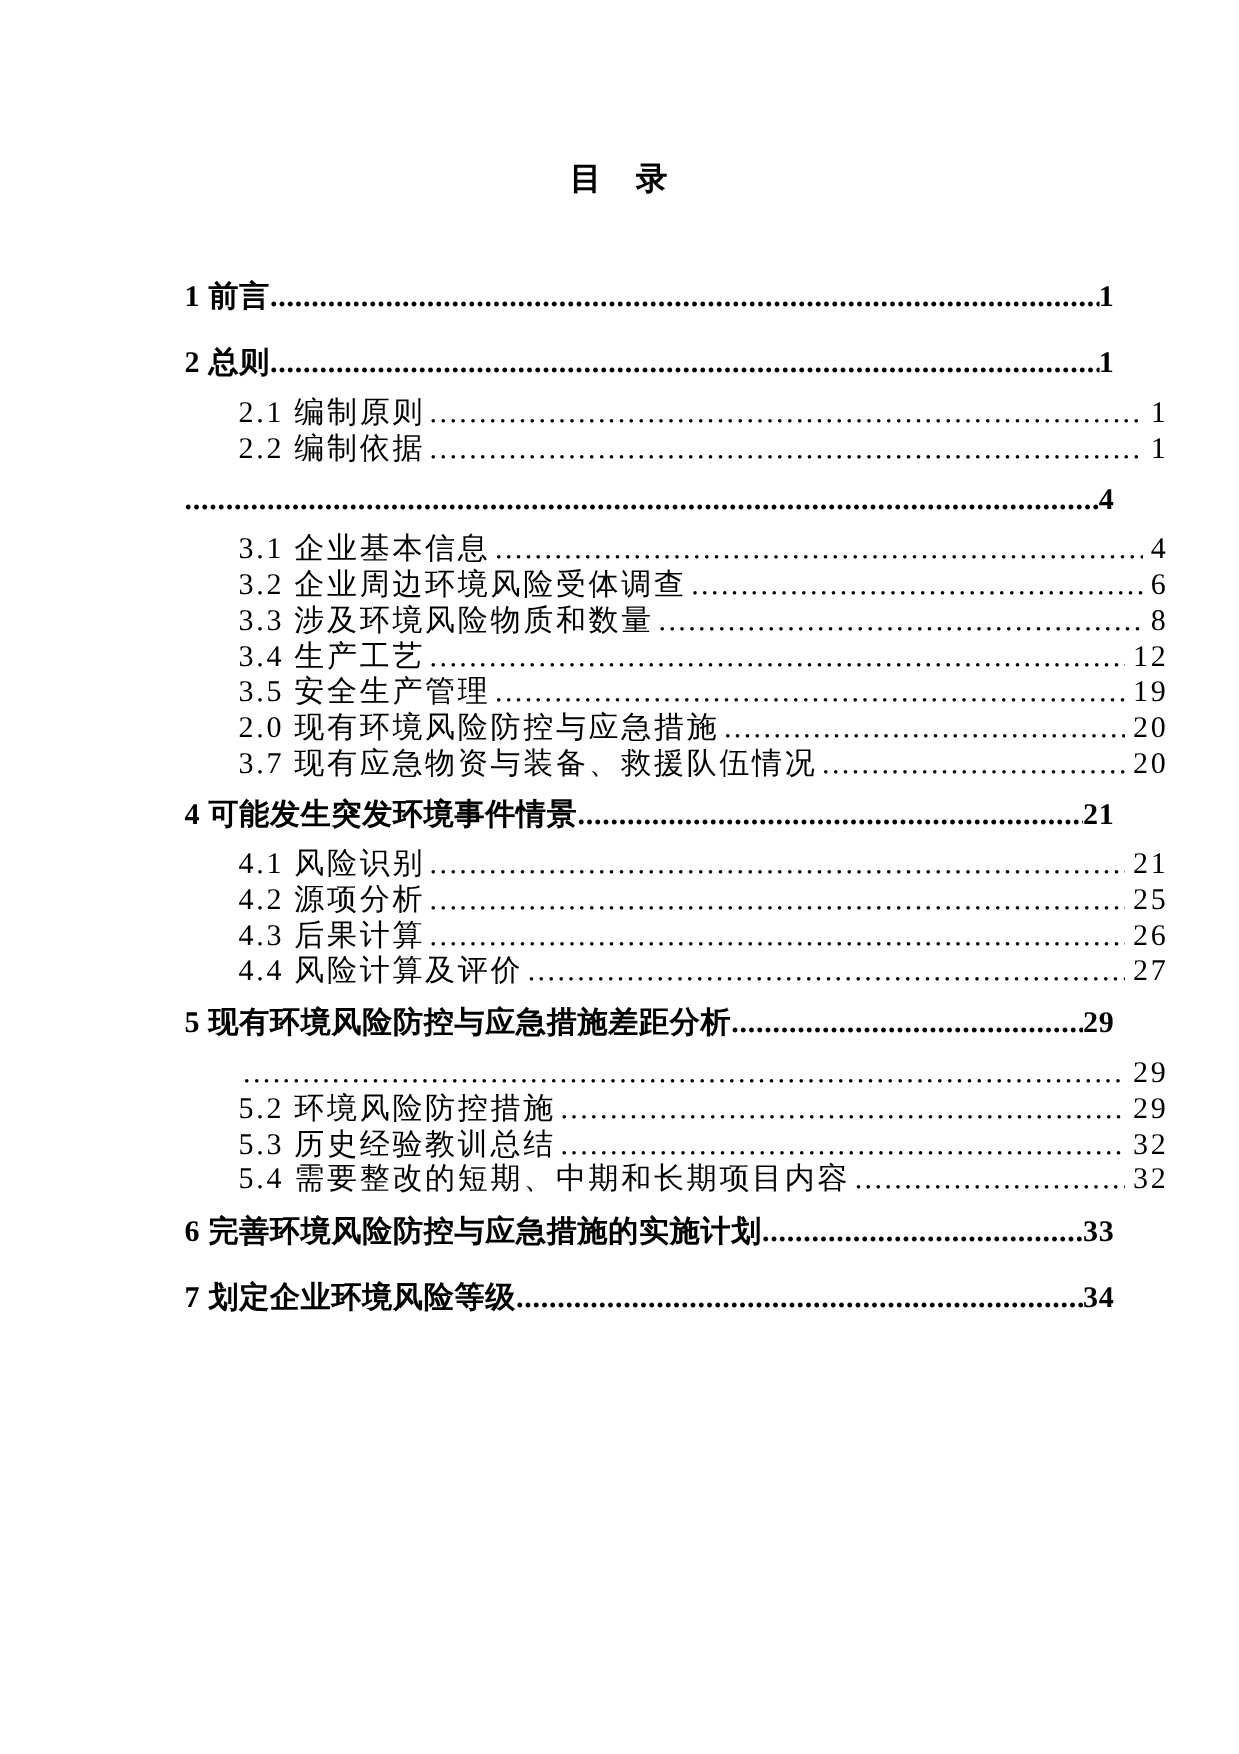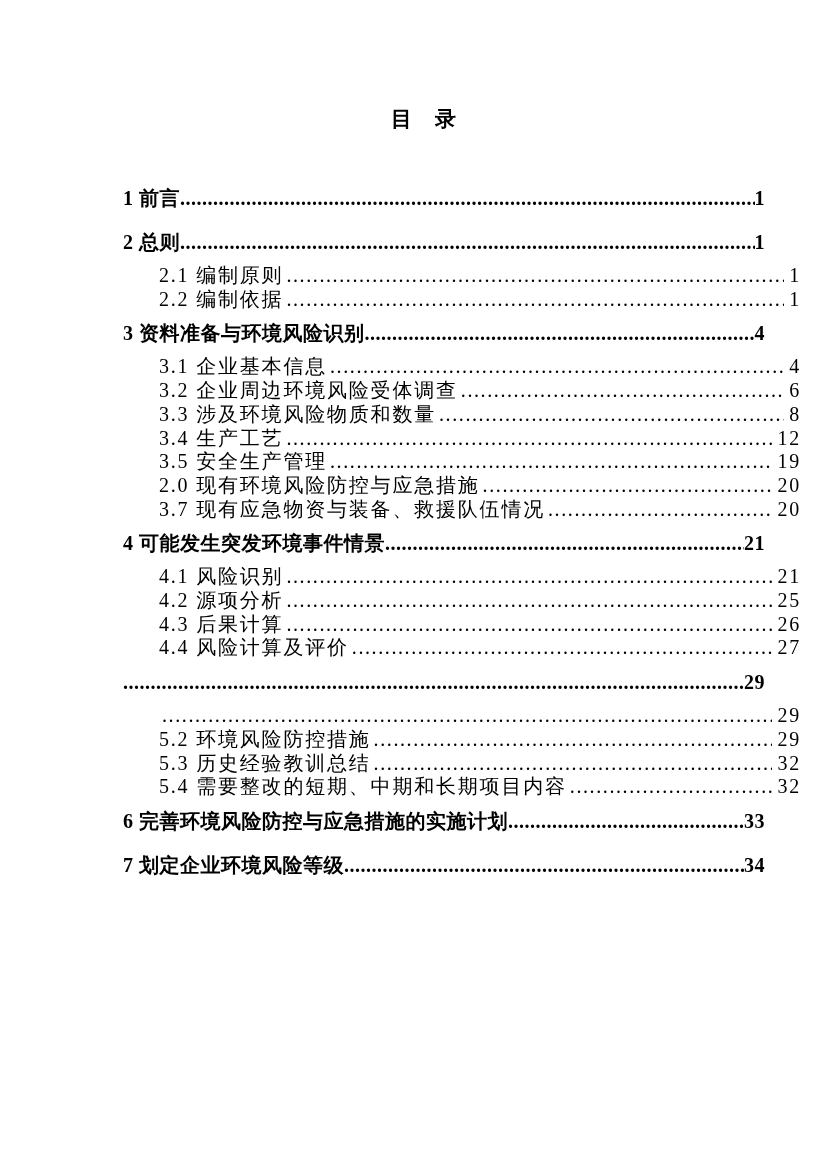--- a/index.html
+++ b/index.html
@@ -11,21 +11,21 @@
     width: 826px;
     height: 1169px;
     font-family: "Liberation Serif", "DejaVu Serif", serif;
     color: #000000;
     overflow: hidden;
   }
   .doc-page {
     box-sizing: border-box;
     width: 826px;
     height: 1169px;
-    padding: 106px 61px 0 123px;
+    padding: 106px 83px 0 123px;
   }
   .doc-title {
     font-size: 21px;
     font-weight: bold;
     line-height: 26px;
     text-align: center;
     letter-spacing: 1px;
     margin: 0 0 44px 0;
     transform: translateX(-20px);
   }
@@ -97,21 +97,20 @@
     <span class="toc-label">2.1 编制原则</span>
     <span class="toc-dots" aria-hidden="true">....................................................................................................................................................................................................................................................................</span>
     <span class="toc-page">1</span>
   </div>
       <div class="toc-row l2">
     <span class="toc-label">2.2 编制依据</span>
     <span class="toc-dots" aria-hidden="true">....................................................................................................................................................................................................................................................................</span>
     <span class="toc-page">1</span>
   </div>
       <div class="toc-row l1">
-    <span class="toc-label">3 资料准备与环境风险识别</span>
     <span class="toc-dots" aria-hidden="true">....................................................................................................................................................................................................................................................................</span>
     <span class="toc-page">4</span>
   </div>
       <div class="toc-row l2">
     <span class="toc-label">3.1 企业基本信息</span>
     <span class="toc-dots" aria-hidden="true">....................................................................................................................................................................................................................................................................</span>
     <span class="toc-page">4</span>
   </div>
       <div class="toc-row l2">
     <span class="toc-label">3.2 企业周边环境风险受体调查</span>
@@ -162,20 +161,21 @@
     <span class="toc-label">4.3 后果计算</span>
     <span class="toc-dots" aria-hidden="true">....................................................................................................................................................................................................................................................................</span>
     <span class="toc-page">26</span>
   </div>
       <div class="toc-row l2">
     <span class="toc-label">4.4 风险计算及评价</span>
     <span class="toc-dots" aria-hidden="true">....................................................................................................................................................................................................................................................................</span>
     <span class="toc-page">27</span>
   </div>
       <div class="toc-row l1">
+    <span class="toc-label">5 现有环境风险防控与应急措施差距分析</span>
     <span class="toc-dots" aria-hidden="true">....................................................................................................................................................................................................................................................................</span>
     <span class="toc-page">29</span>
   </div>
       <div class="toc-row l2">
     <span class="toc-dots" aria-hidden="true">....................................................................................................................................................................................................................................................................</span>
     <span class="toc-page">29</span>
   </div>
       <div class="toc-row l2">
     <span class="toc-label">5.2 环境风险防控措施</span>
     <span class="toc-dots" aria-hidden="true">....................................................................................................................................................................................................................................................................</span>

